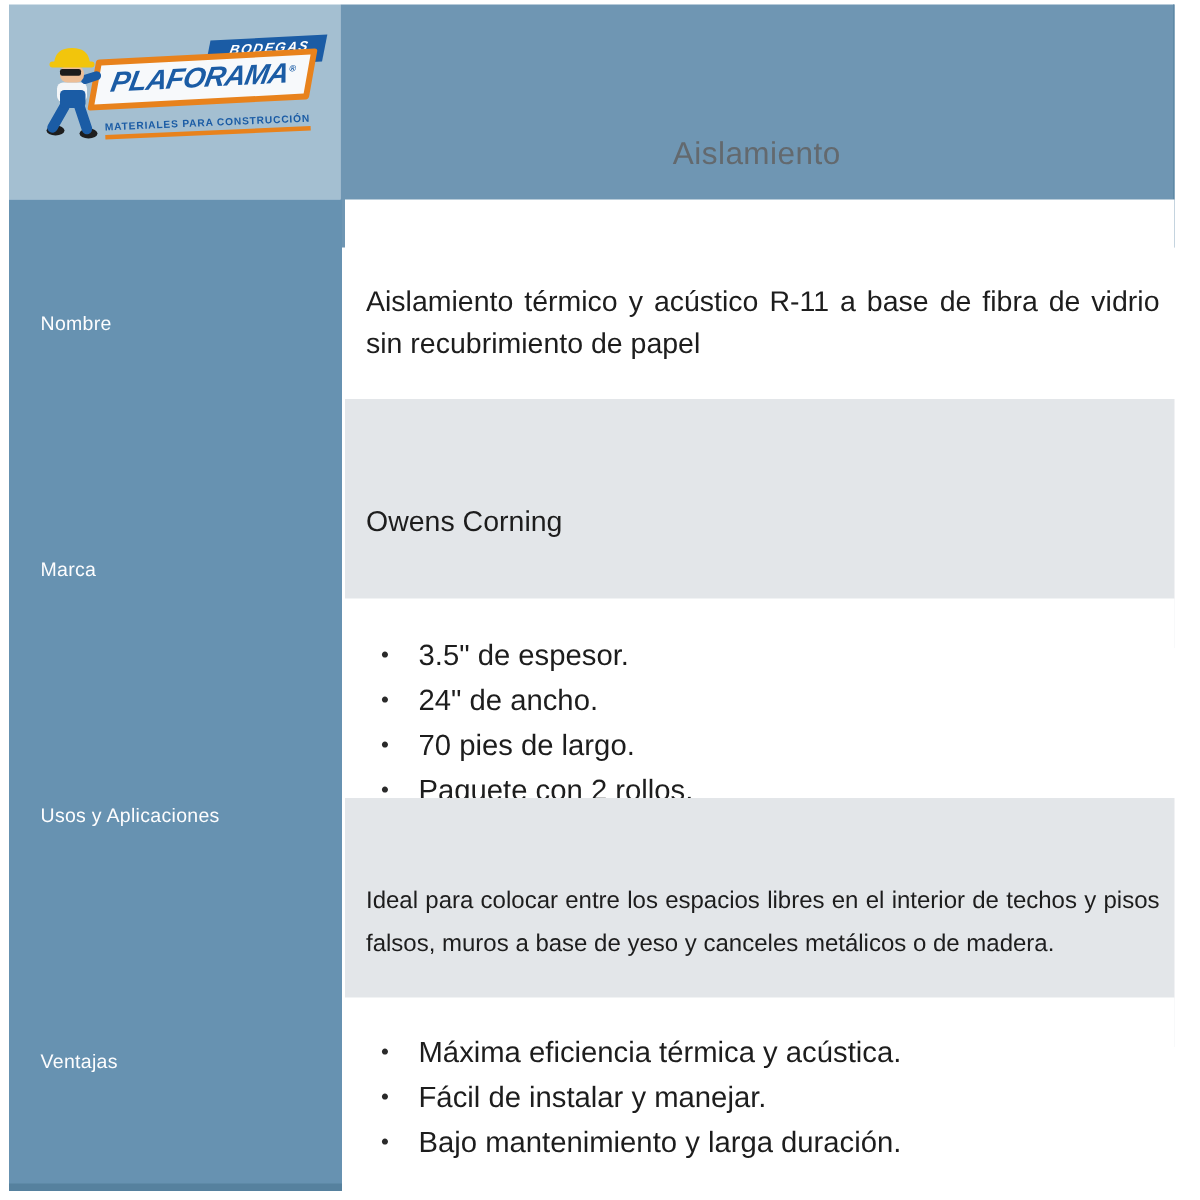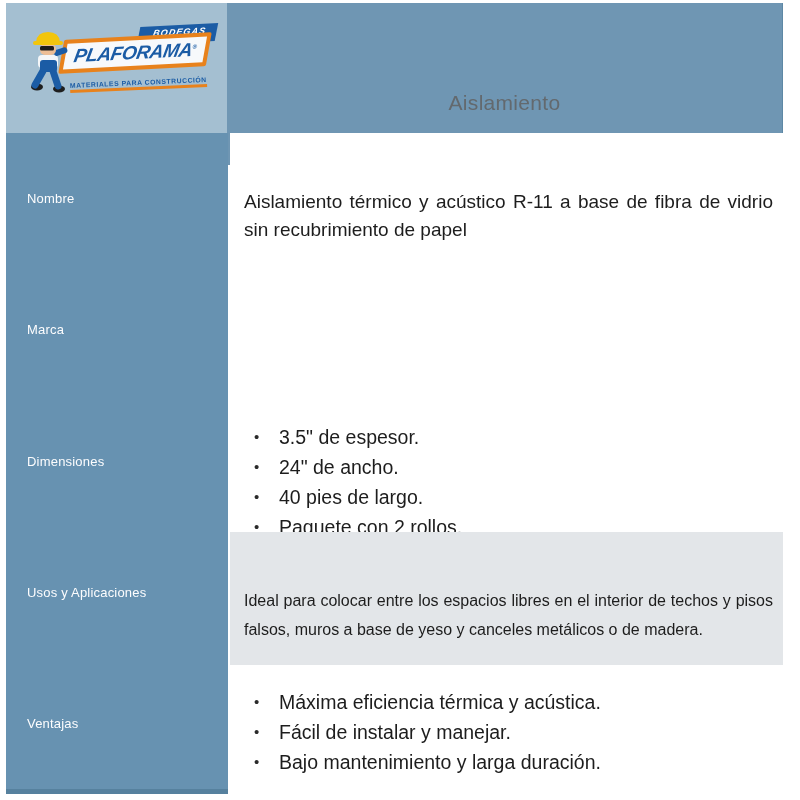--- a/index.html
+++ b/index.html
@@ -107,35 +107,37 @@
     </div>
   </div>
 
   <div class="title-cell">
     <div class="page-title">Aislamiento</div>
   </div>
 
   <div class="label-col">
     <div class="row-label">Nombre</div>
     <div class="row-label">Marca</div>
-    <div class="row-label">Dimensiones</div>
     <div class="row-label">Usos y Aplicaciones</div>
     <div class="row-label">Ventajas</div>
   </div>
 
   <div class="row r1">
     <div class="para">Aislamiento térmico y acústico R-11 a base de fibra de vidrio sin recubrimiento de papel</div>
   </div>
 
+  <div class="row r2 alt">
+    <div class="para nojust">Owens Corning</div>
+  </div>
 
   <div class="row r3">
     <ul class="bullets">
       <li>3.5" de espesor.</li>
       <li>24" de ancho.</li>
-      <li>40 pies de largo.</li>
+      <li>70 pies de largo.</li>
       <li>Paquete con 2 rollos.</li>
     </ul>
   </div>
 
   <div class="row r4 alt">
     <div class="para wide">Ideal para colocar entre los espacios libres en el interior de techos y pisos falsos, muros a base de yeso y canceles metálicos o de madera.</div>
   </div>
 
   <div class="row r5">
     <ul class="bullets">

